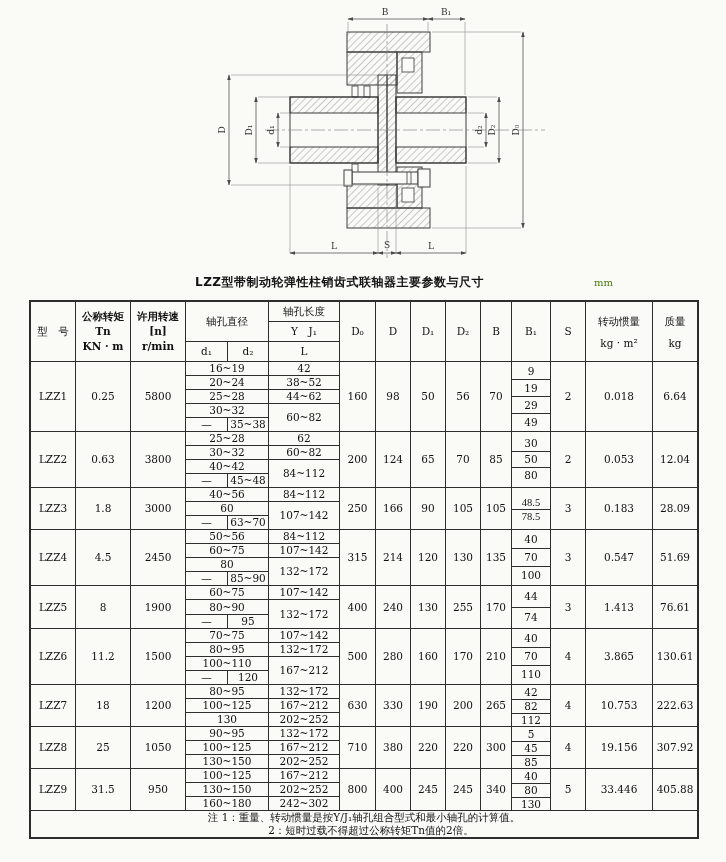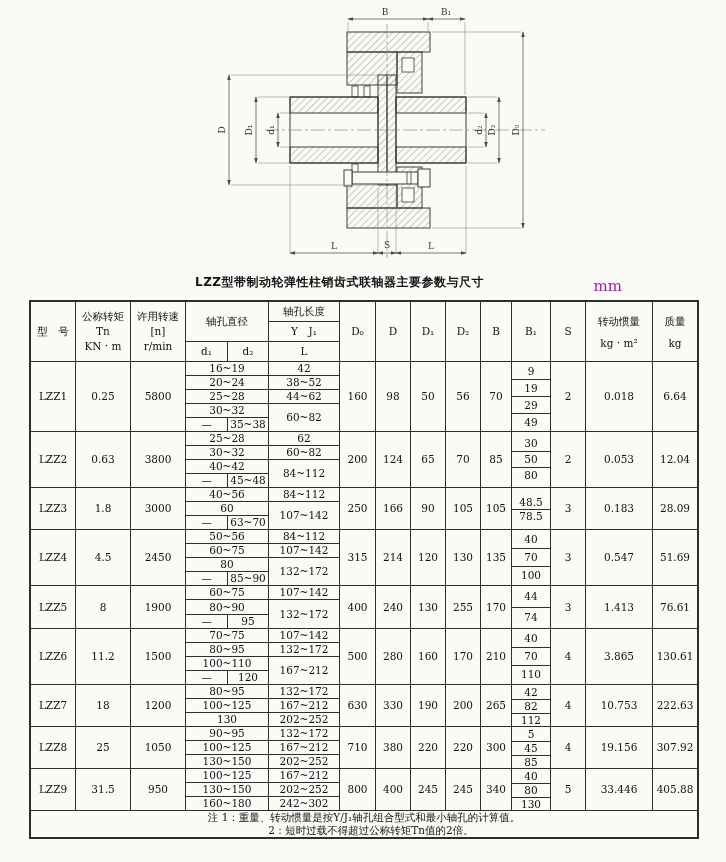--- a/index.html
+++ b/index.html
@@ -16,40 +16,40 @@
   
   .title-row{
     position:relative;width:667px;margin:2px 0 5px 30px;height:22px;
   }
   .doc-title{
     position:absolute;left:165px;top:0;
     font-family:"DejaVu Sans","Liberation Sans",sans-serif;
     font-size:12px;font-weight:600;letter-spacing:0.5px;color:#141414;
   }
   .unit{
-    position:absolute;right:75px;top:3px;
-    font-size:15px;color:#a21caf;
+    position:absolute;right:84px;top:3px;
+    font-size:10px;color:#4d7c0f;
   }
   
   #spec-table{
     border-collapse:collapse;table-layout:fixed;
     width:667px;margin-left:30px;
     outline:1px solid #2d2d2d;
   }
   #spec-table th,#spec-table td{
     border:1px solid #2d2d2d;
     padding:0;margin:0;
     text-align:center;vertical-align:middle;
     font-size:10.5px;font-weight:normal;line-height:13px;
     color:#111;
     overflow:hidden;white-space:nowrap;
   }
   thead tr{height:20px;}
   tbody tr{height:13.6px;}
-  th .hl{line-height:15px;}
+  th .hl{line-height:15px;font-weight:bold;}
   th .gap{line-height:22px;}
   td.b1{padding:0;}
   .b1s{display:flex;flex-direction:column;width:100%;}
   .b1s div{flex:1;display:flex;align-items:center;justify-content:center;border-bottom:1px solid #2d2d2d;}
   .b1s div:last-child{border-bottom:none;}
   td.notes{
     text-align:left;vertical-align:top;
     padding:5px 6px 6px 8px;
     font-size:11px;line-height:17px;white-space:normal;
   }
@@ -308,21 +308,21 @@
           <td rowspan="3">1.8</td>
           <td rowspan="3">3000</td>
           <td colspan="2">40~56</td>
           <td>84~112</td>
           <td rowspan="3">250</td>
           <td rowspan="3">166</td>
           <td rowspan="3">90</td>
           <td rowspan="3">105</td>
           <td rowspan="3">105</td>
           <td rowspan="3" class="b1">
-            <div class="b1s" style="height: 26px;">
+            <div class="b1s" style="height: 26px; font-family: Liberation Serif, serif;">
               <div>48.5</div>
               <div>78.5</div>
             </div>
           </td>
           <td rowspan="3">3</td>
           <td rowspan="3">0.183</td>
           <td rowspan="3">28.09</td>
         </tr>
         <tr>
           <td colspan="2">60</td>

